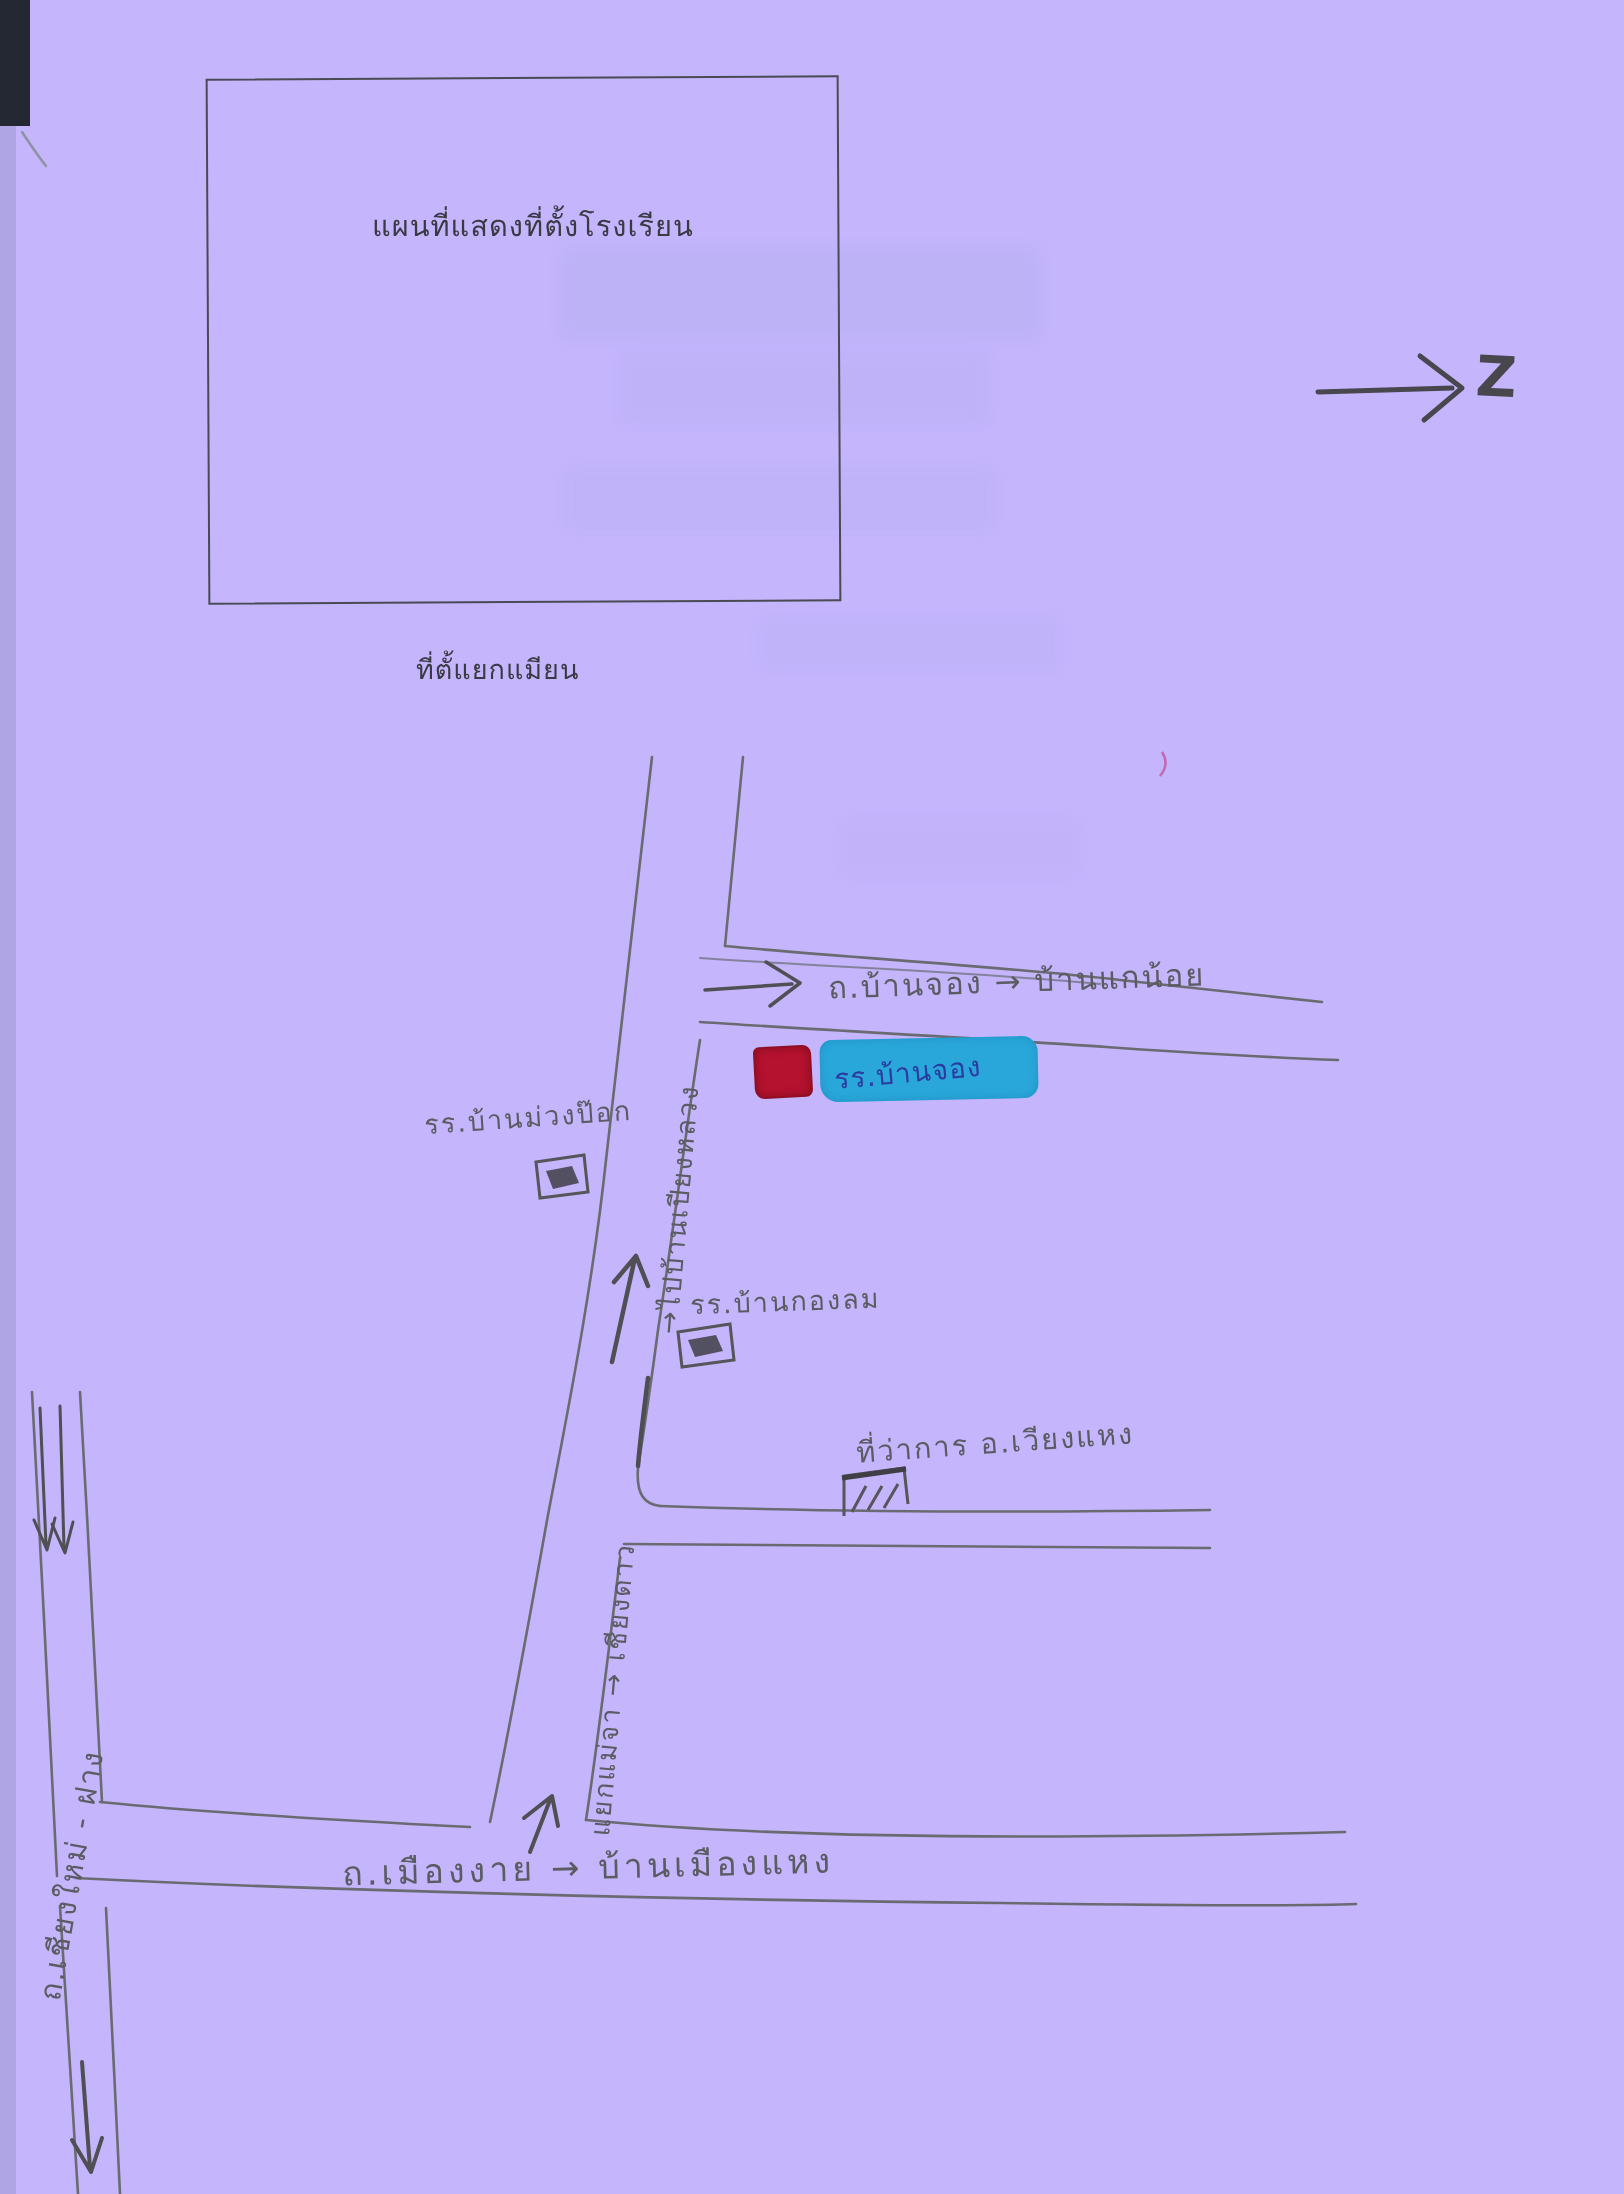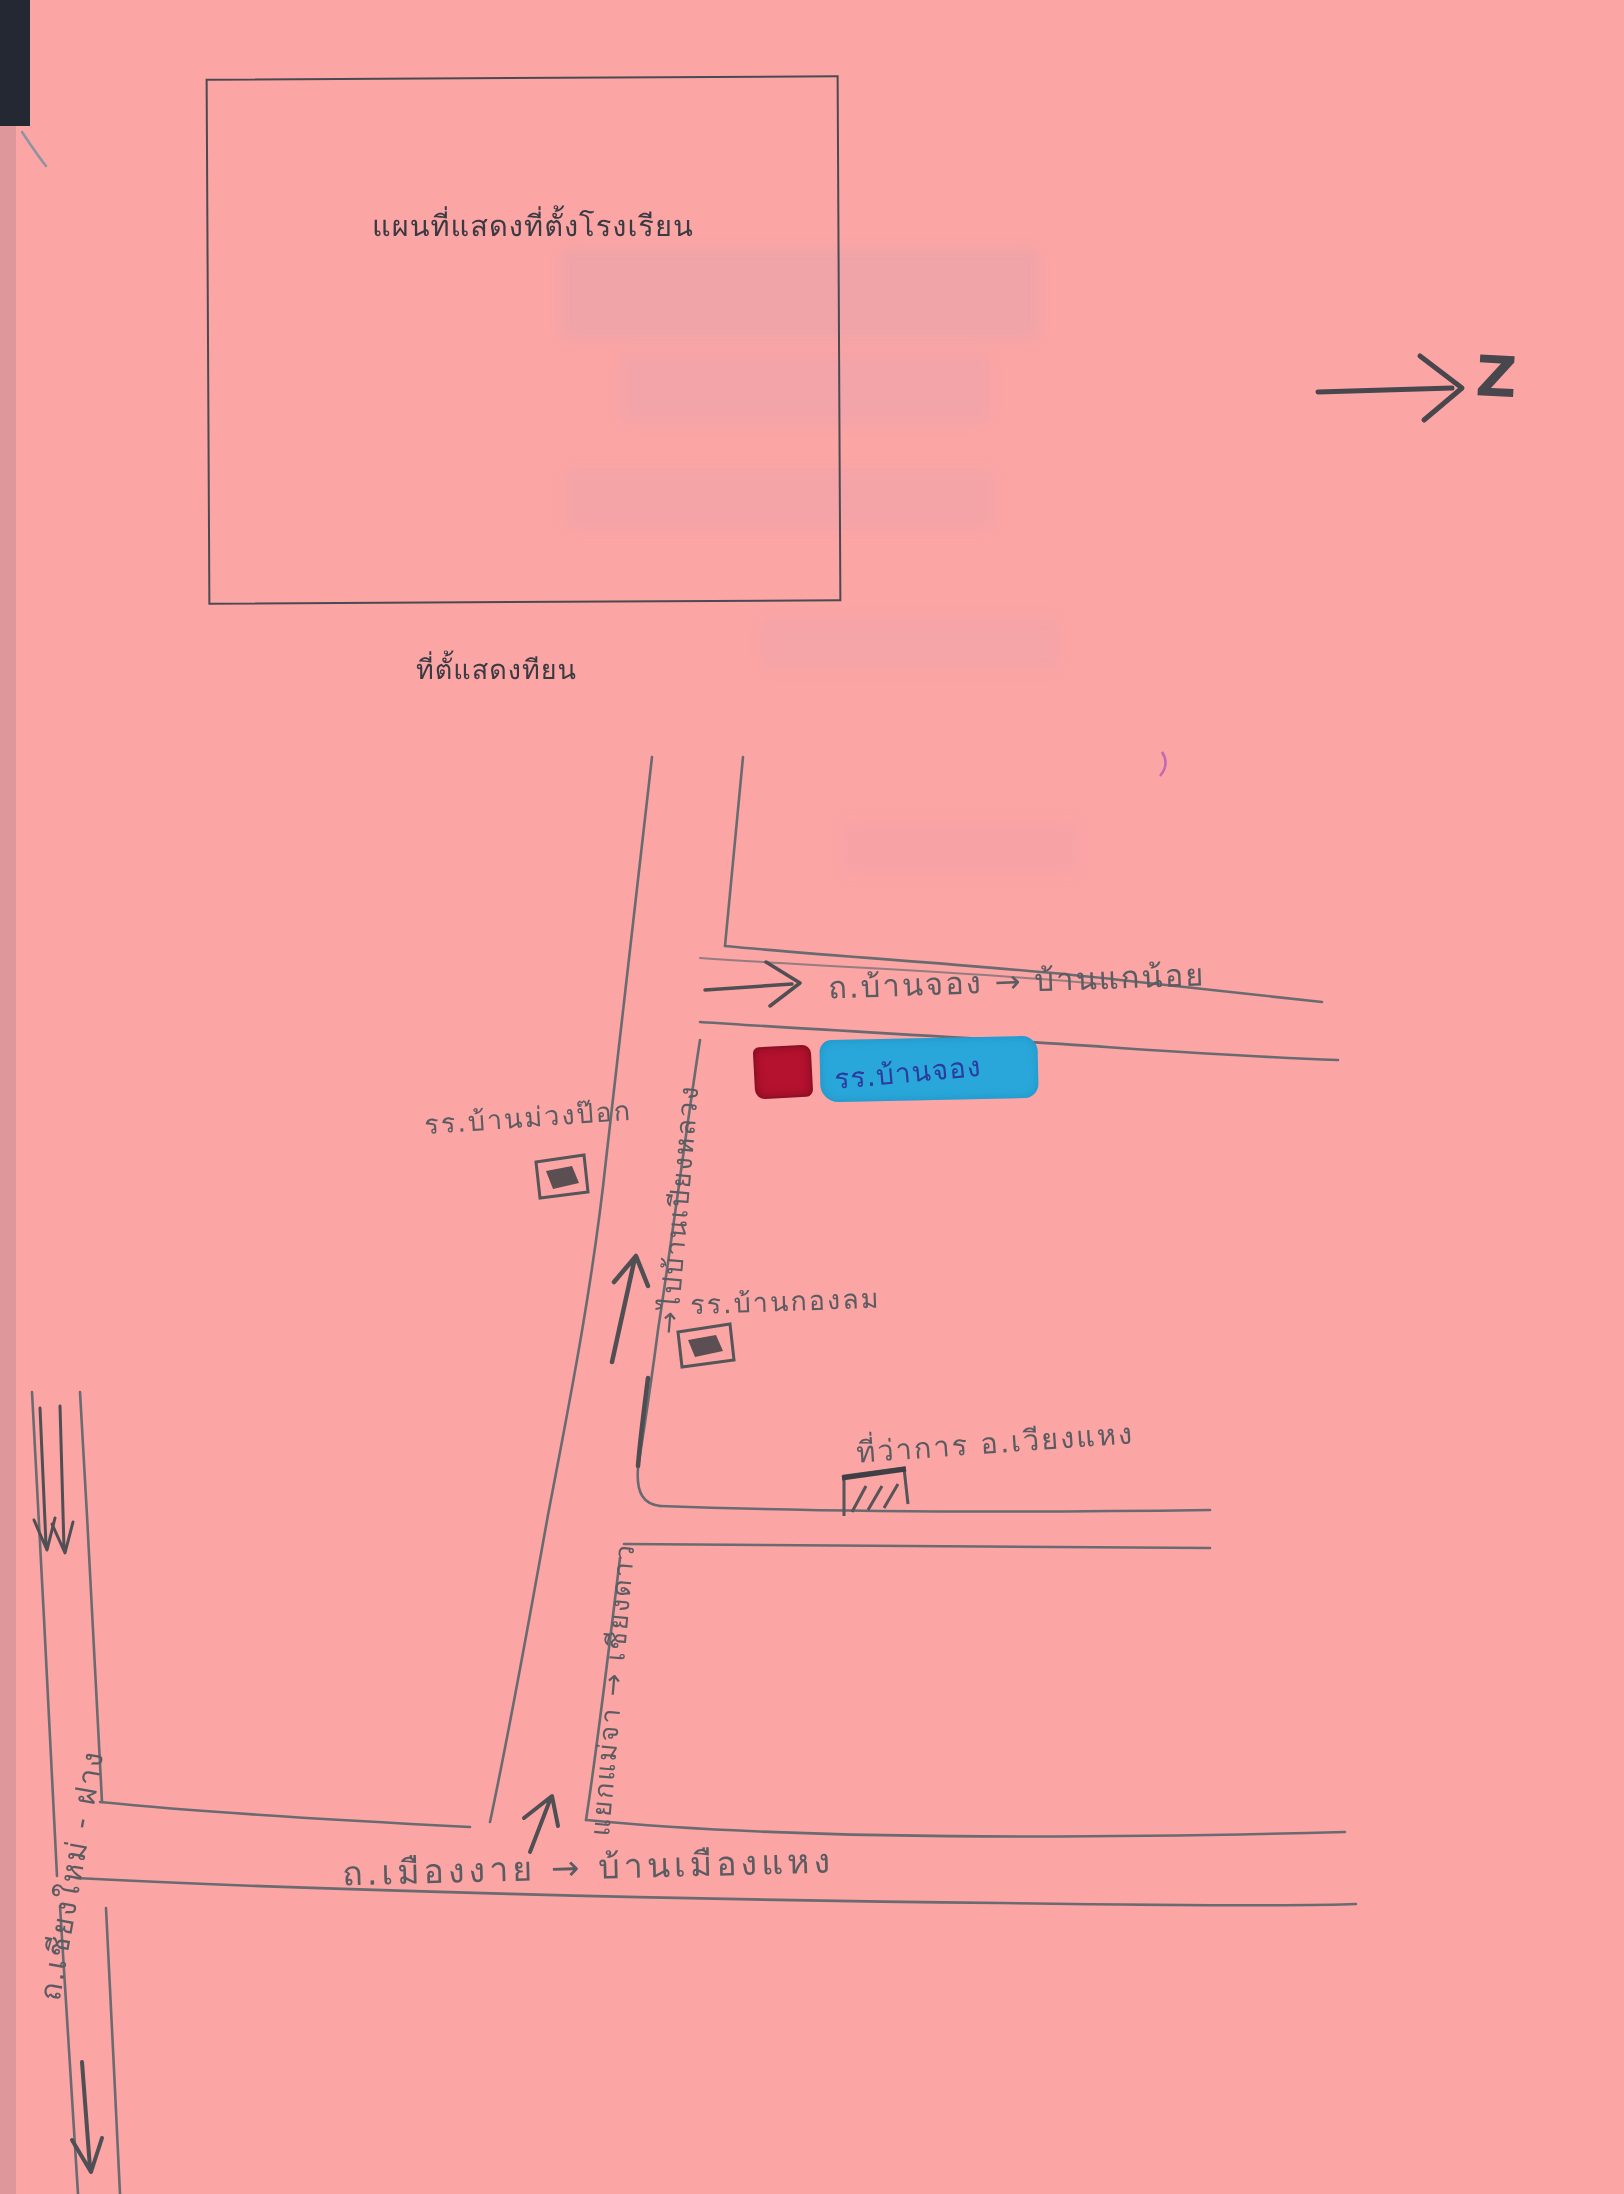--- a/index.html
+++ b/index.html
@@ -1,18 +1,18 @@
 <!DOCTYPE html>
 <html><head>
 <meta charset="utf-8">
 <style>
   html,body{margin:0;padding:0;background:#d8dadf;}
   #page{
     position:relative;width:1624px;height:2194px;
-    background:#fca5a5;
+    background:#c4b5fd;
     overflow:hidden;
     font-family:"DejaVu Sans",sans-serif;
   }
   
   .edge-shade{position:absolute;left:0;top:0;width:16px;height:100%;background:rgba(70,80,100,.16);}
   .corner-mark{position:absolute;left:0;top:0;width:30px;height:126px;background:#232833;}
   .smudge{position:absolute;background:rgba(140,155,200,.10);filter:blur(7px);border-radius:10px;}
   
   .title-box{
     position:absolute;left:207px;top:77px;width:629px;height:522px;
@@ -58,21 +58,21 @@
   <div class="edge-shade"></div>
   <div class="corner-mark"></div>
   <div class="smudge" style="left:560px;top:248px;width:480px;height:92px;"></div>
   <div class="smudge" style="left:620px;top:352px;width:370px;height:72px;background:rgba(140,155,200,.08);"></div>
   <div class="smudge" style="left:565px;top:468px;width:430px;height:62px;background:rgba(140,155,200,.07);"></div>
   <div class="smudge" style="left:760px;top:618px;width:300px;height:52px;background:rgba(140,155,200,.06);"></div>
   <div class="smudge" style="left:840px;top:820px;width:240px;height:56px;background:rgba(150,145,195,.05);"></div>
 
   <div class="title-box"></div>
   <div class="printed map-title">แผนที่แสดงที่ตั้งโรงเรียน</div>
-  <div class="printed map-subtitle">ที่ตั้แสดงทียน</div>
+  <div class="printed map-subtitle">ที่ตั้แยกแมียน</div>
 
   <div class="north-z">Z</div>
 
   <svg width="1624" height="2194" viewBox="0 0 1624 2194">
     <g fill="none" stroke="#6a6b70" stroke-width="2.6" stroke-linecap="round" stroke-linejoin="round">
 
       <path d="M652,757 C638,870 624,1010 606,1160 C592,1292 566,1420 548,1515 C533,1598 512,1718 490,1822"></path>
 
       <path d="M743,757 L725,946"></path>
 

